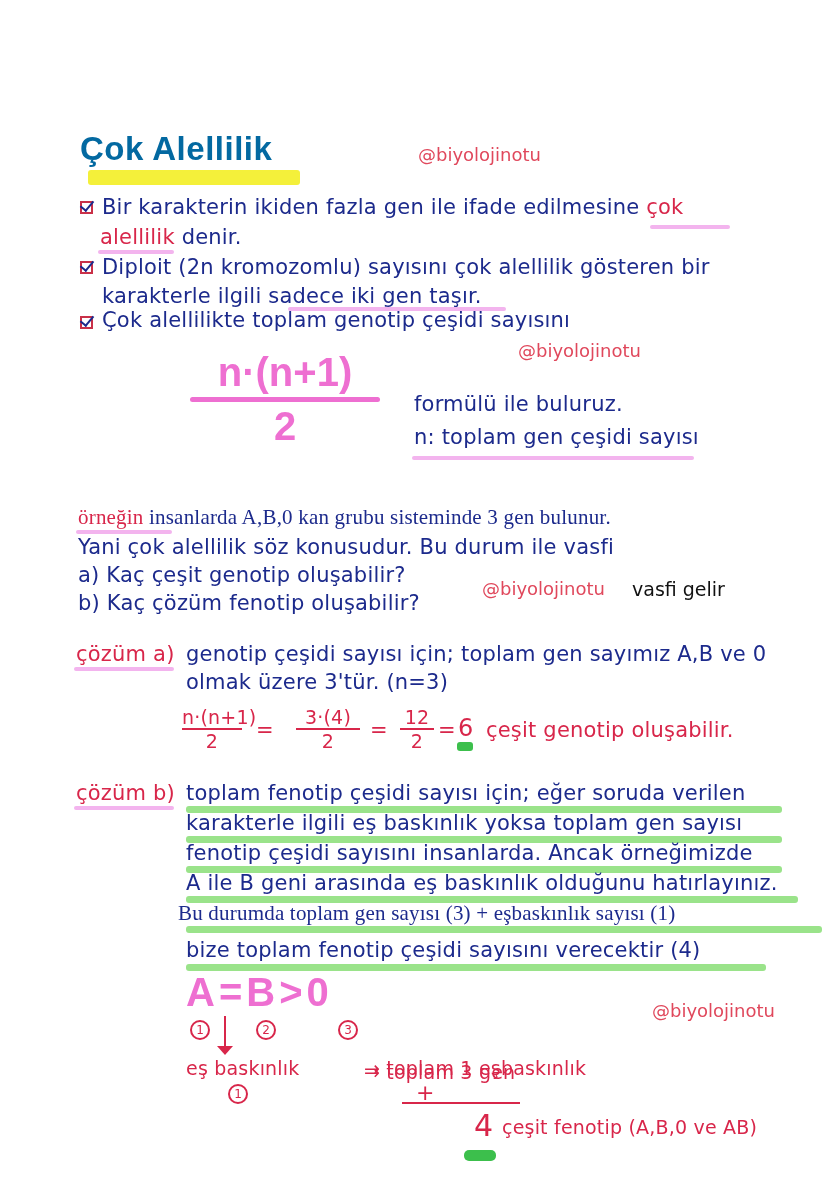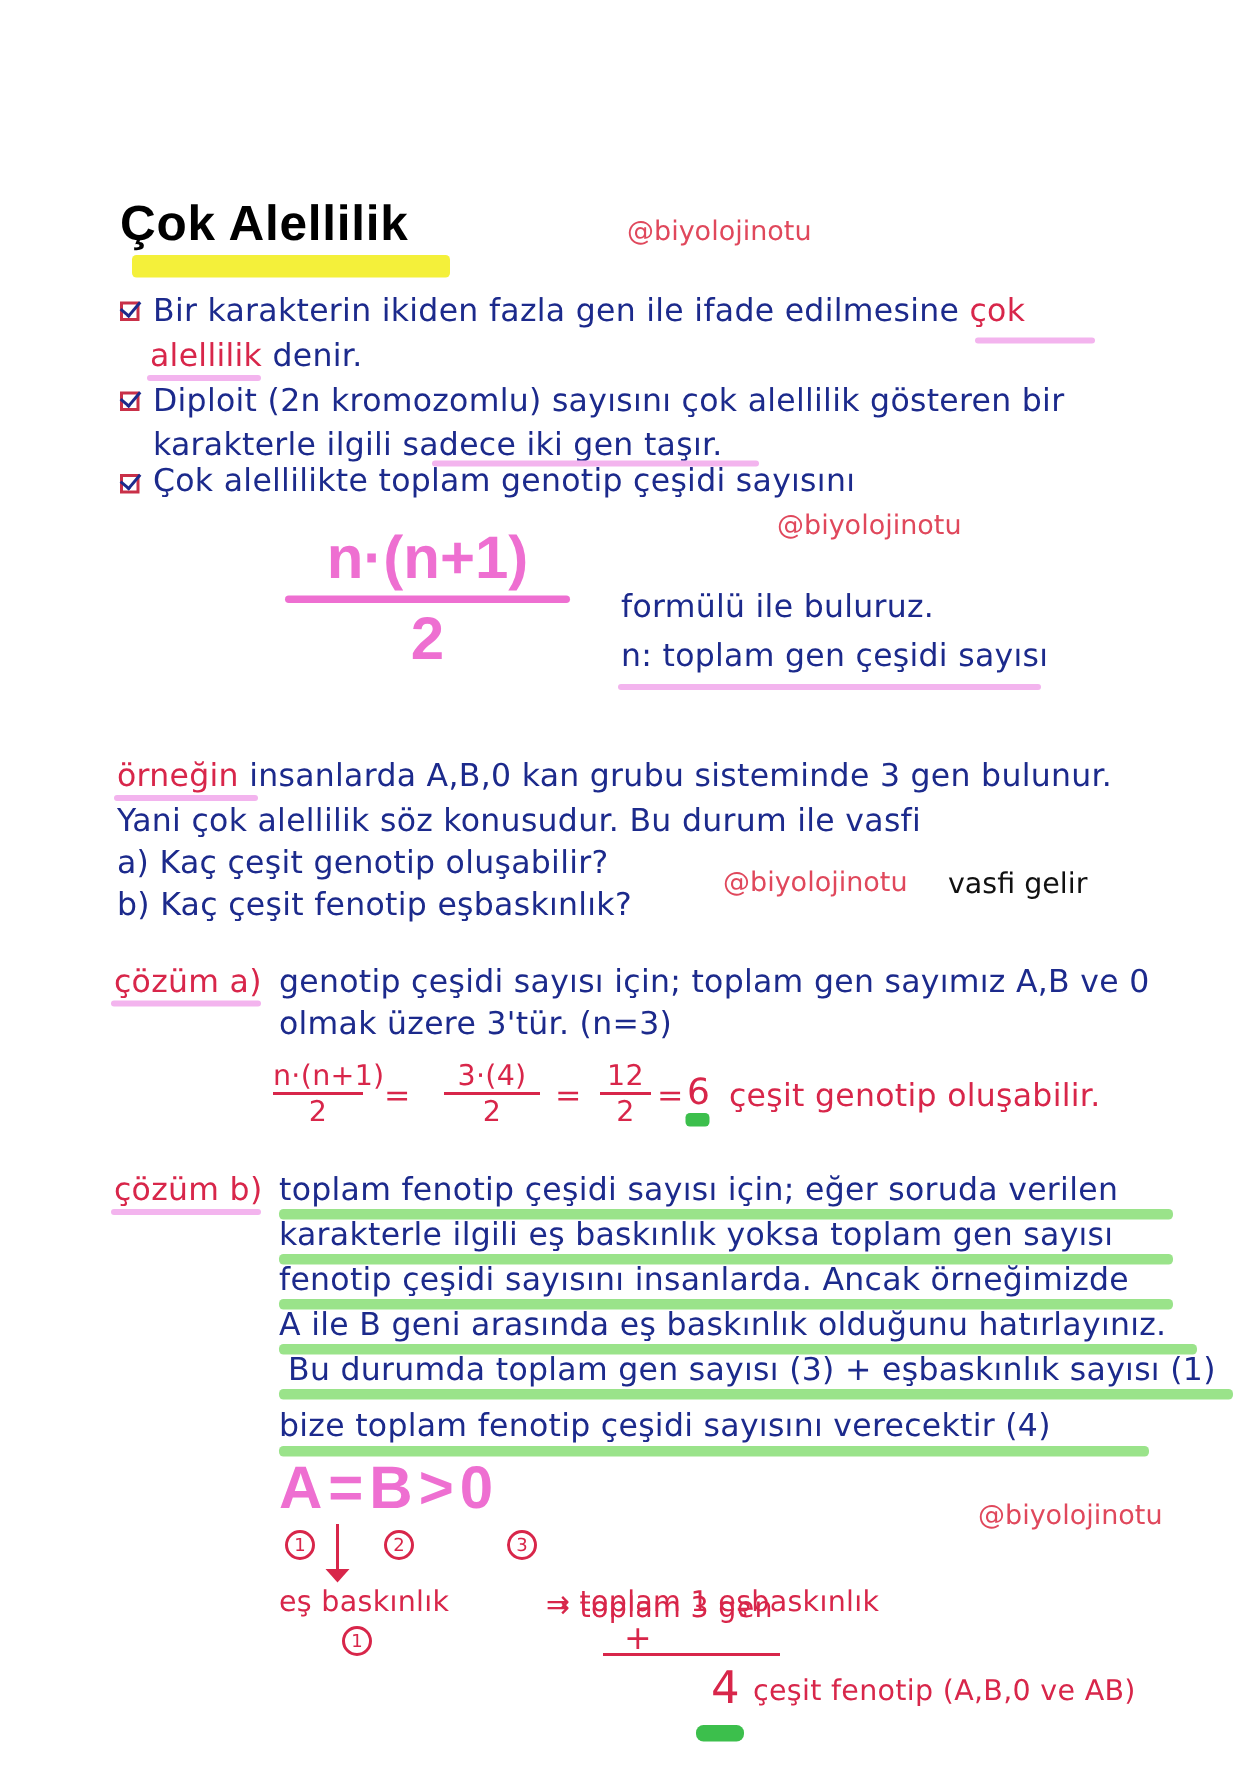--- a/index.html
+++ b/index.html
@@ -6,21 +6,21 @@
   body {
     width: 828px; height: 1177px; background: #ffffff; position: relative; overflow: hidden;
     font-family: "DejaVu Sans", sans-serif;
   }
   .abs { position: absolute; white-space: nowrap; }
   .blue { color: #1c2a8c; }
   .red { color: #d8264a; }
   .hand { font-family: "DejaVu Sans", sans-serif; font-size: 21px; letter-spacing: 0.2px; }
   .title {
     font-family: "Liberation Sans", sans-serif; font-weight: bold; font-size: 33px;
-    color: #000000; letter-spacing: 0.5px;
+    color: #0369a1; letter-spacing: 0.5px;
   }
   .hl-yellow { background: #f4f03a; height: 15px; border-radius: 3px; }
   .ul-pink { height: 4px; background: #f3b4ee; border-radius: 2px; }
   .ul-green { height: 7px; background: #8fe07d; border-radius: 3px; opacity: 0.9; }
   .handle { font-family: "DejaVu Sans", sans-serif; font-size: 18px; color: #e0485c; }
   .chk {
     width: 13px; height: 13px; border: 2px solid #c93048; box-sizing: border-box; position: absolute;
   }
   .chk::after {
     content: ""; position: absolute; left: 1px; top: -5px; width: 6px; height: 11px;
@@ -69,28 +69,28 @@
 <div class="abs handle" style="left:518px; top:340px;">@biyolojinotu</div>
 <div class="frac big-formula" style="left:190px; top:350px; width:190px;">
   <span class="num">n·(n+1)</span>
   <span class="bar" style="background:#ee6fd1; height:5px; border-radius:3px; margin:2px 0;"></span>
   <span class="den">2</span>
 </div>
 <div class="abs hand blue" style="left:414px; top:392px;">formülü ile buluruz.</div>
 <div class="abs hand blue" style="left:414px; top:425px;">n: toplam gen çeşidi sayısı</div>
 <div class="abs ul-pink" style="left:412px; top:456px; width:282px;"></div>
 
-<div class="abs hand" style="left:78px; top:505px;">
+<div class="abs hand" style="left:78px; top:505px;font-family:Liberation Serif, serif;">
   <span class="red">örneğin</span>
   <span class="blue">insanlarda A,B,0 kan grubu sisteminde 3 gen bulunur.</span>
 </div>
 <div class="abs ul-pink" style="left:76px; top:530px; width:96px;"></div>
 <div class="abs hand blue" style="left:78px; top:535px;">Yani çok alellilik söz konusudur. Bu durum ile vasfi</div>
 <div class="abs hand blue" style="left:78px; top:563px;">a) Kaç çeşit genotip oluşabilir?</div>
-<div class="abs hand blue" style="left:78px; top:591px;">b) Kaç çeşit fenotip eşbaskınlık?</div>
+<div class="abs hand blue" style="left:78px; top:591px;">b) Kaç çözüm fenotip oluşabilir?</div>
 <div class="abs handle" style="left:482px; top:578px;">@biyolojinotu</div>
 <div class="abs" style="left:632px; top:578px; font-size:19px; color:#111;">vasfi gelir</div>
 
 <div class="abs hand red" style="left:76px; top:642px;">çözüm a)</div>
 <div class="abs ul-pink" style="left:74px; top:667px; width:100px;"></div>
 <div class="abs hand blue" style="left:186px; top:642px;">genotip çeşidi sayısı için; toplam gen sayımız A,B ve 0</div>
 <div class="abs hand blue" style="left:186px; top:670px;">olmak üzere 3'tür. (n=3)</div>
 
 <div class="frac hand red" style="left:182px; top:706px; width:60px; font-size:19px;">
   <span class="num">n·(n+1)</span>
@@ -119,21 +119,21 @@
 
 <div class="abs ul-green" style="left:186px; top:806px; width:596px;"></div>
 <div class="abs hand blue" style="left:186px; top:781px;">toplam fenotip çeşidi sayısı için; eğer soruda verilen</div>
 <div class="abs ul-green" style="left:186px; top:836px; width:596px;"></div>
 <div class="abs hand blue" style="left:186px; top:811px;">karakterle ilgili eş baskınlık yoksa toplam gen sayısı</div>
 <div class="abs ul-green" style="left:186px; top:866px; width:596px;"></div>
 <div class="abs hand blue" style="left:186px; top:841px;">fenotip çeşidi sayısını insanlarda. Ancak örneğimizde</div>
 <div class="abs ul-green" style="left:186px; top:896px; width:612px;"></div>
 <div class="abs hand blue" style="left:186px; top:871px;">A ile B geni arasında eş baskınlık olduğunu hatırlayınız.</div>
 <div class="abs ul-green" style="left:186px; top:926px; width:636px;"></div>
-<div class="abs hand blue" style="left:192px; top:901px;">Bu durumda toplam gen sayısı (3) + eşbaskınlık sayısı (1)</div>
+<div class="abs hand blue" style="left:178px; top:901px;font-family:Liberation Serif, serif;">Bu durumda toplam gen sayısı (3) + eşbaskınlık sayısı (1)</div>
 <div class="abs ul-green" style="left:186px; top:964px; width:580px;"></div>
 <div class="abs hand blue" style="left:186px; top:938px;">bize toplam fenotip çeşidi sayısını verecektir (4)</div>
 
 <div class="abs" style="left:186px; top:970px; font-family:'Liberation Sans', sans-serif; font-weight:bold; font-size:40px; color:#ee6fd1; letter-spacing:4px;">A=B&gt;0</div>
 <div class="abs handle" style="left:652px; top:1000px;">@biyolojinotu</div>
 
 <span class="abs circ" style="left:190px; top:1020px;">1</span>
 <div class="abs" style="left:224px; top:1016px; width:2px; height:36px; background:#d8264a;"></div>
 <div class="abs" style="left:217px; top:1046px; width:0; height:0; border-left:8px solid transparent; border-right:8px solid transparent; border-top:9px solid #d8264a;"></div>
 <span class="abs circ" style="left:256px; top:1020px;">2</span>

